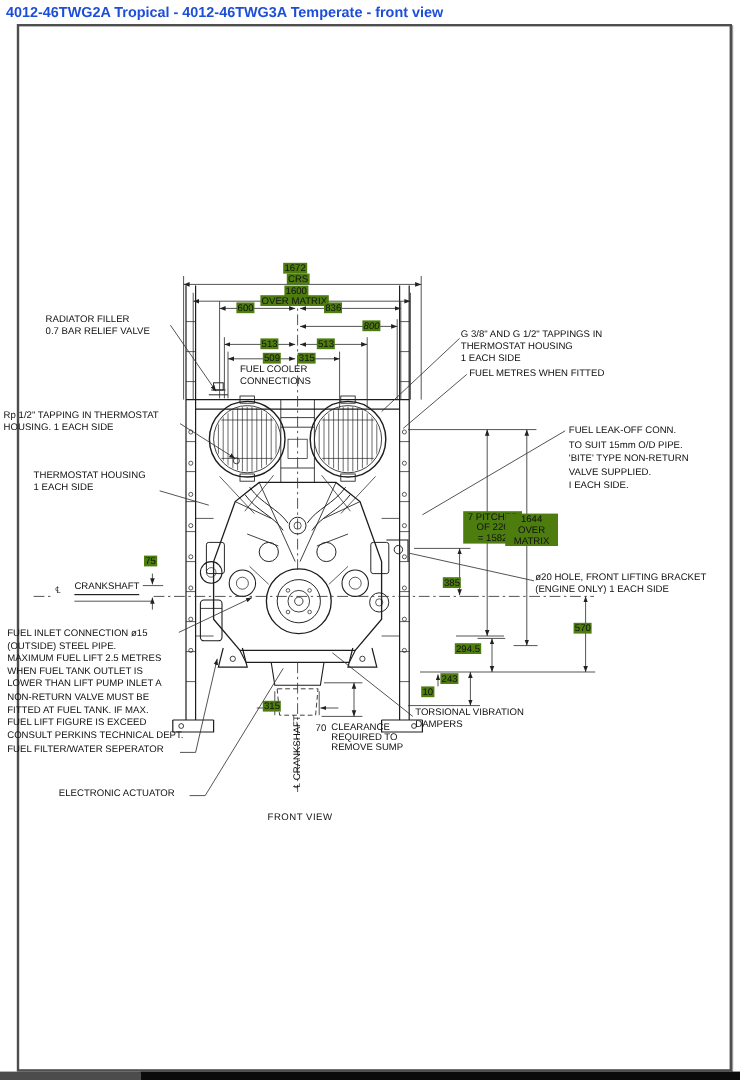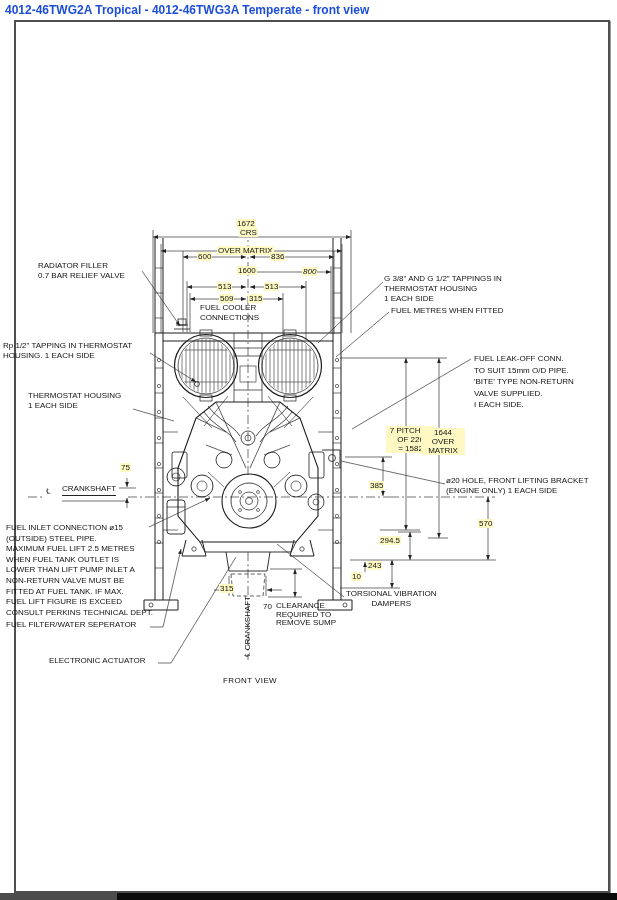--- a/index.html
+++ b/index.html
@@ -2,21 +2,21 @@
 <html><head>
 <meta charset="utf-8">
 <style>
   html,body{margin:0;padding:0;}
   body{width:617px;height:900px;position:relative;background:#fff;overflow:hidden;
        font-family:"Liberation Sans",sans-serif;}
   .title{position:absolute;left:5px;top:3px;font:bold 12px/14px "Liberation Sans",sans-serif;color:#1d4ed8;}
   .page{position:absolute;left:14px;top:20px;width:592px;height:869px;
         border:2px solid #4e4e4e;box-shadow:1px 1px 0 #9a9a9a;background:#fff;}
   .lbl{position:absolute;font:8px/9.7px "Liberation Sans",sans-serif;color:#111;white-space:pre-line;}
-  .dim{position:absolute;font:8px/9px "Liberation Sans",sans-serif;color:#111;background:#fef9c3;padding:0 1px;white-space:pre-line;}
+  .dim{position:absolute;font:8px/9px "Liberation Sans",sans-serif;color:#111;background:#4d7c0f;padding:0 1px;white-space:pre-line;}
   .ctr{text-align:center;}
   svg{position:absolute;left:0;top:0;}
   .underl{border-bottom:1px solid #222;padding-bottom:1px;}
   .vert{transform:rotate(-90deg);transform-origin:0 0;}
   .botbar-l{position:absolute;left:0;top:893px;width:117px;height:7px;background:#4c4c4c;}
   .botbar-r{position:absolute;left:117px;top:893px;width:500px;height:7px;background:#0b0b0b;}
   .eng{stroke:#1d1d1d;fill:none;}
   .dm{stroke:#333;fill:none;stroke-width:.7;}
 </style>
 </head>
@@ -220,31 +220,31 @@
 VALVE SUPPLIED.
 I EACH SIDE.</div>
 <div class="dim ctr" style="left:386px;top:426px;width:47px;">7 PITCHES
 OF 226
 = 1582</div>
 <div class="dim ctr" style="left:421px;top:428px;width:42px;">1644
 OVER
 MATRIX</div>
 <div class="lbl" style="left:446px;top:476px;line-height:10px;">ø20 HOLE, FRONT LIFTING BRACKET
 (ENGINE ONLY) 1 EACH SIDE</div>
-<div class="lbl" style="left:346px;top:589px;text-align:center;">TORSIONAL VIBRATION
+<div class="lbl" style="left:346px;top:589px;">TORSIONAL VIBRATION
 DAMPERS</div>
 <div class="lbl" style="left:276px;top:602px;line-height:8.6px;">CLEARANCE
 REQUIRED TO
 REMOVE SUMP</div>
 <div class="lbl vert" style="left:243px;top:657px;white-space:nowrap;">℄ CRANKSHAFT</div>
 <div class="lbl" style="left:223px;top:676px;letter-spacing:.4px;">FRONT VIEW</div>
 
 <div class="dim" style="left:236px;top:219px;">1672</div>
 <div class="dim" style="left:239px;top:228px;">CRS</div>
-<div class="dim" style="left:237px;top:238px;margin-top:28px;">1600</div>
+<div class="dim" style="left:237px;top:238px;">1600</div>
 <div class="dim" style="left:217px;top:246px;">OVER MATRIX</div>
 <div class="dim" style="left:197px;top:252px;">600</div>
 <div class="dim" style="left:270px;top:252px;">836</div>
 <div class="dim" style="left:302px;top:267px;font-style:italic;">800</div>
 <div class="dim" style="left:217px;top:282px;">513</div>
 <div class="dim" style="left:264px;top:282px;">513</div>
 <div class="dim" style="left:219px;top:294px;">509</div>
 <div class="dim" style="left:248px;top:294px;">315</div>
 <div class="dim" style="left:120px;top:463px;">75</div>
 <div class="dim" style="left:369px;top:481px;">385</div>

